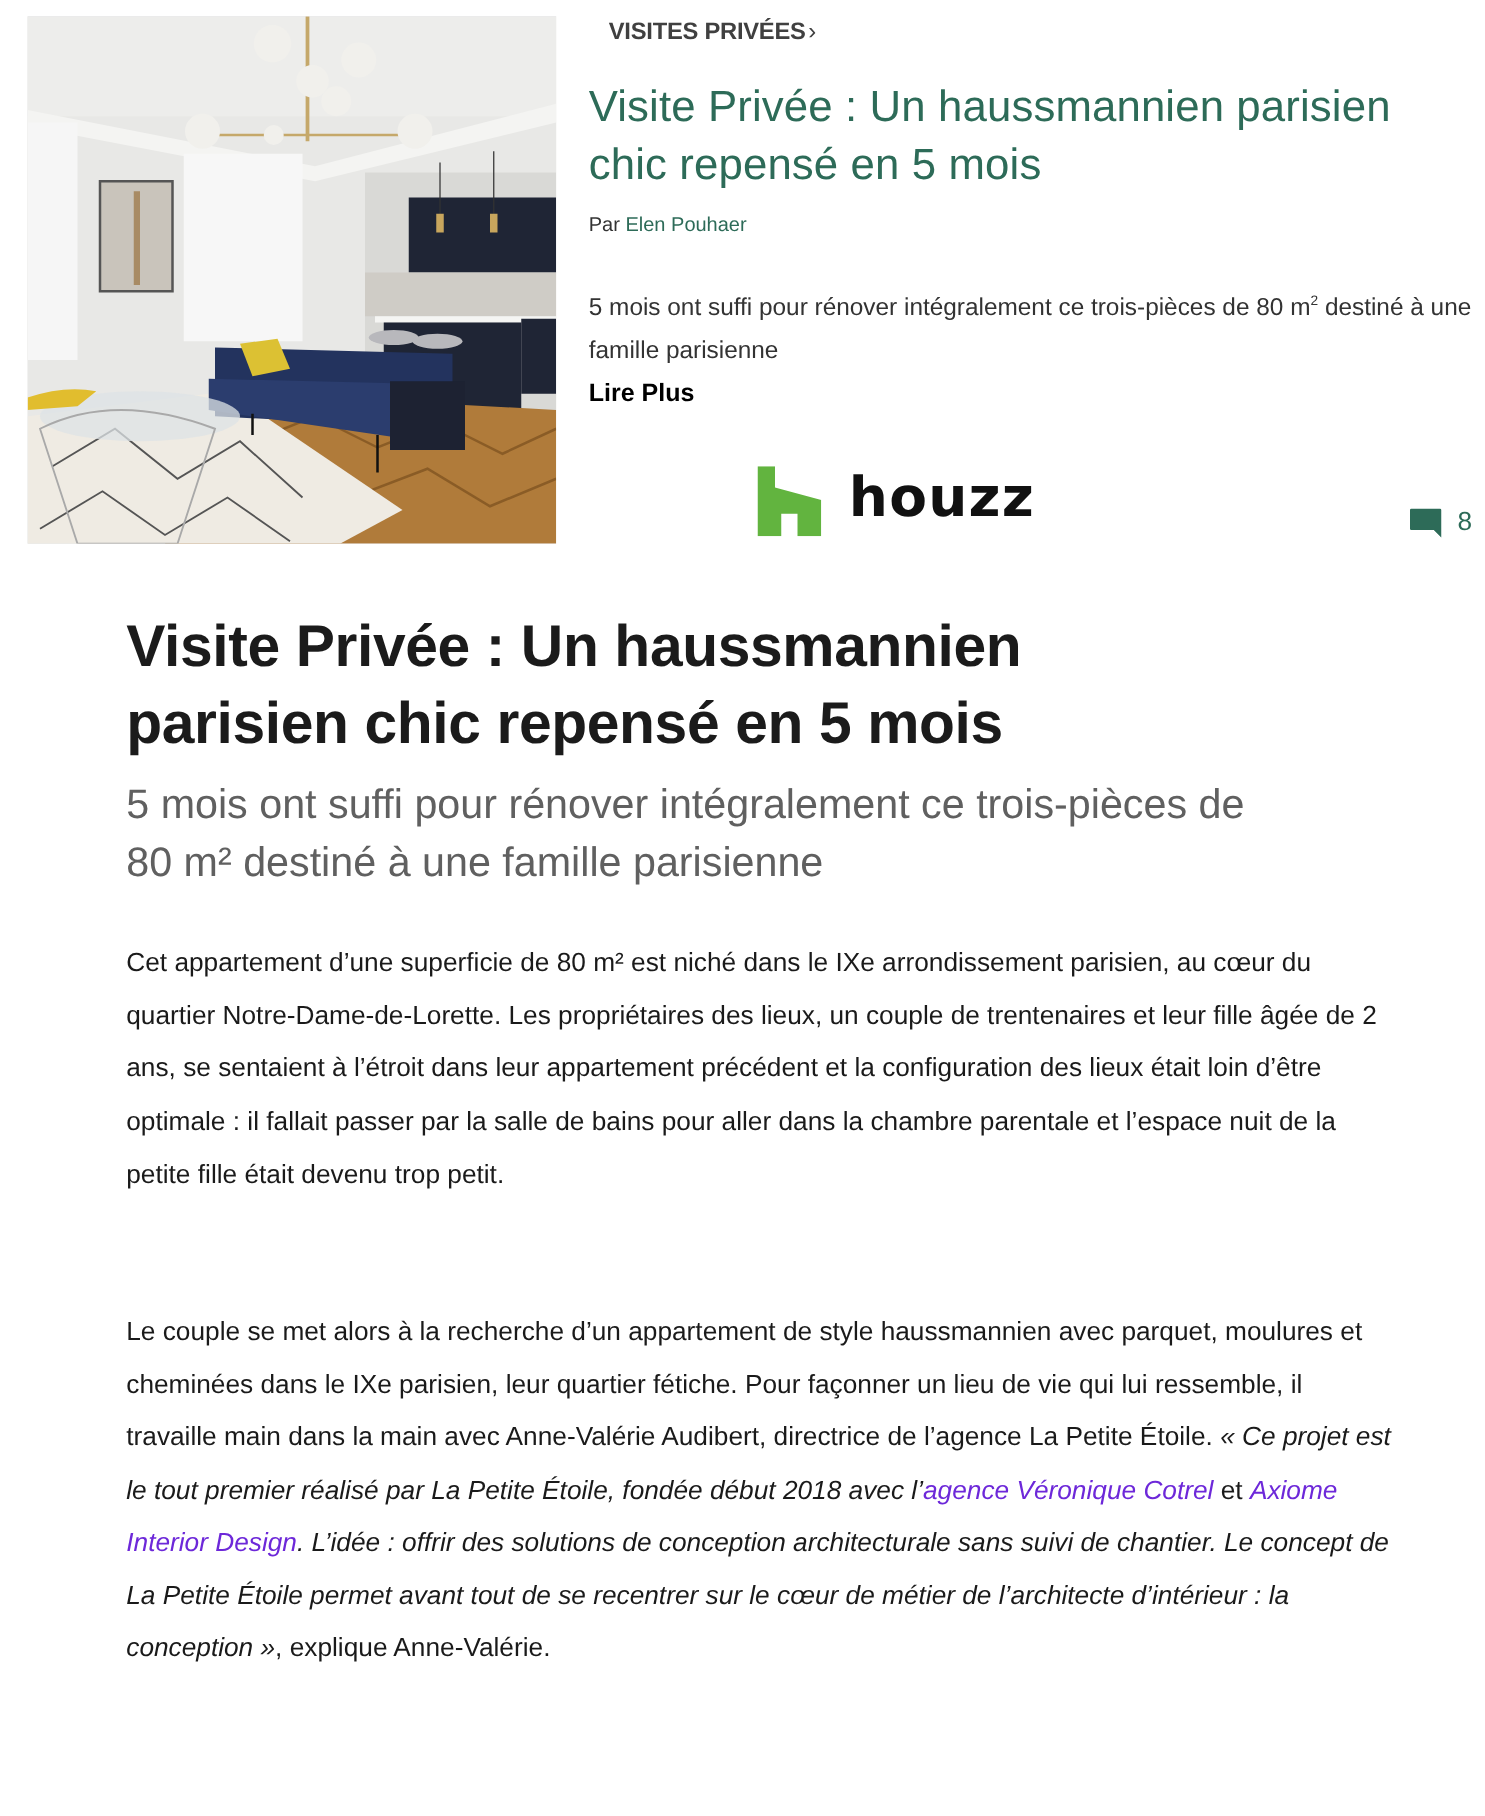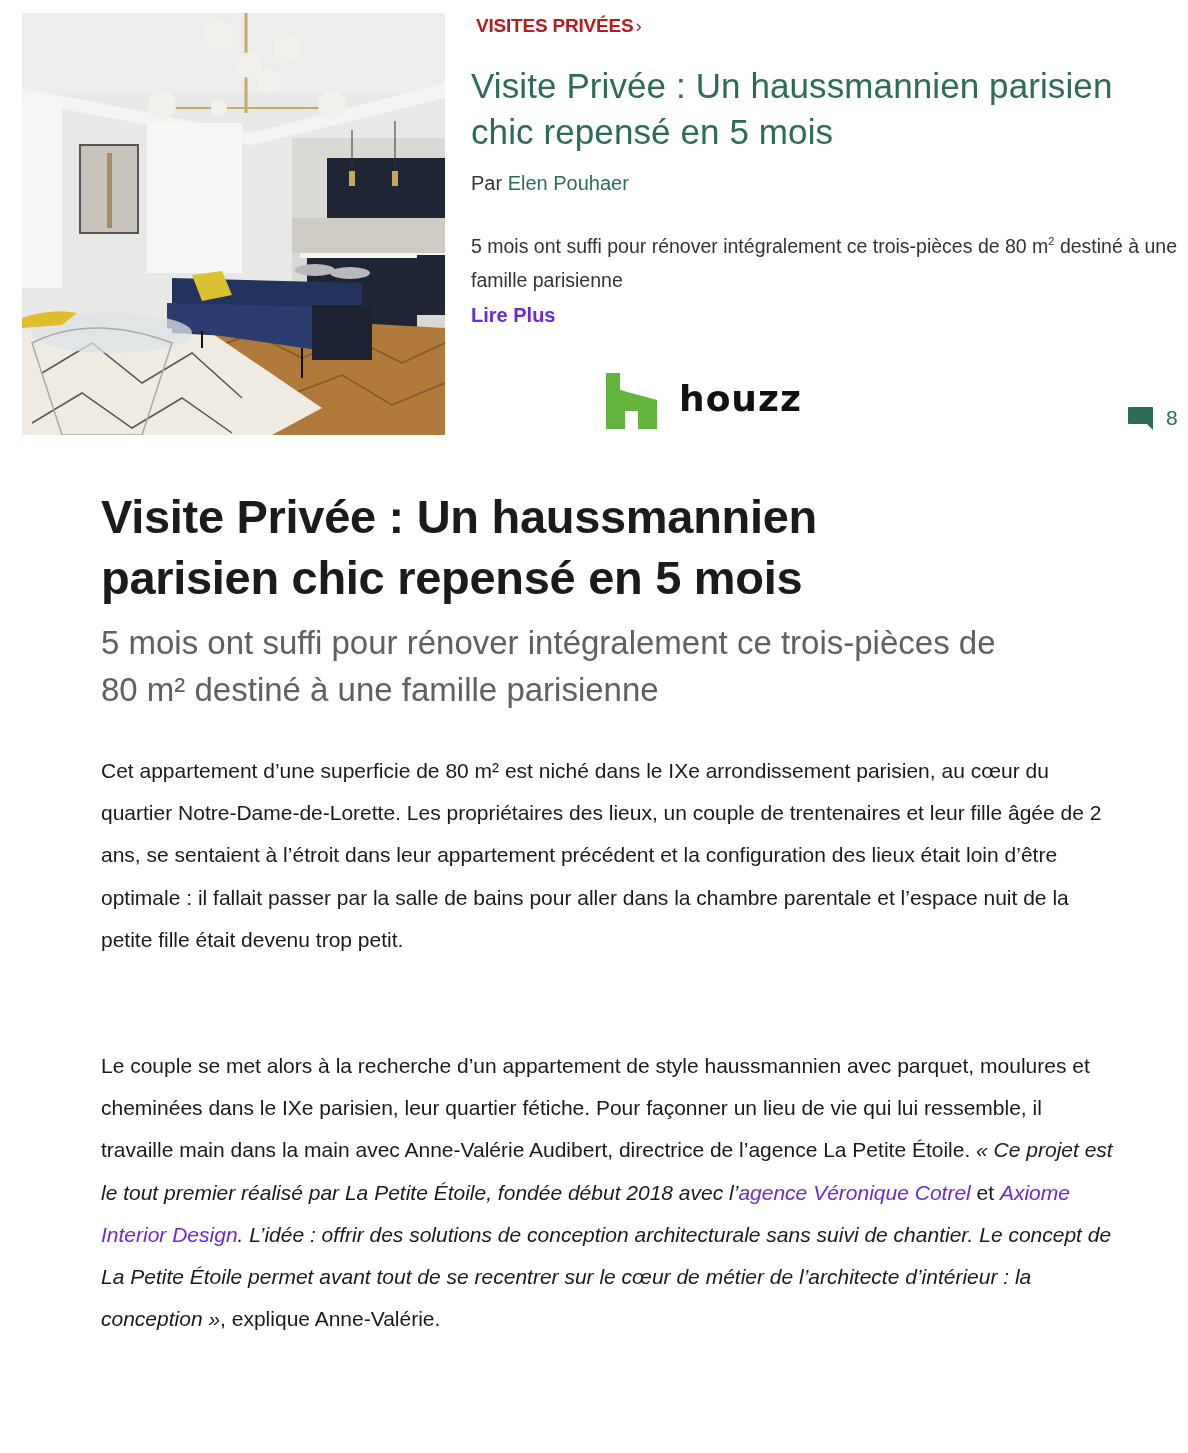--- a/index.html
+++ b/index.html
@@ -10,48 +10,48 @@
     }
     
     .card-image {
       position: absolute; left: 22px; top: 13px; width: 423px; height: 422px;
       overflow: hidden; background: #e9e9e7;
     }
     .card-image svg { display: block; width: 100%; height: 100%; }
 
     .card-body { position: absolute; left: 471px; top: 0; width: 710px; }
     .category {
-      position: absolute; top: 15px; left: 5px;
-      font-size: 19px; font-weight: 700; color: #b91c1c; letter-spacing: -0.2px;
+      position: absolute; top: 15px; left: 16px;
+      font-size: 19px; font-weight: 700; color: #404040; letter-spacing: -0.2px;
       text-decoration: none; white-space: nowrap; cursor: pointer;
     }
     .category .chev { font-weight: 400; margin-left: 2px; }
     .card-title {
       position: absolute; top: 63px; left: 0; width: 700px;
       font-size: 35px; line-height: 46px; color: #2d6b58; font-weight: 400;
       margin: 0; letter-spacing: 0.1px; cursor: pointer;
     }
-    .byline { position: absolute; top: 172px; left: 0; font-size: 20px; color: #333; white-space: nowrap; text-align: center; }
+    .byline { position: absolute; top: 172px; left: 0; font-size: 16px; color: #333; white-space: nowrap; text-align: center; }
     .byline .author { color: #2d6b58; cursor: pointer; }
     .card-summary {
       position: absolute; top: 229px; left: 0; width: 710px;
       font-size: 19.5px; line-height: 34px; color: #333; margin: 0;
     }
     .card-summary sup { font-size: 11px; vertical-align: 8px; line-height: 0; }
     .read-more {
       position: absolute; top: 304px; left: 0; font-size: 20px; font-weight: 700;
-      color: #6d28d9; cursor: pointer; white-space: nowrap;
+      color: #000000; cursor: pointer; white-space: nowrap;
     }
 
     
     .logo { position: absolute; left: 606px; top: 370px; height: 60px; width: 260px; }
     .logo-mark { position: absolute; left: 0; top: 3px; width: 51px; height: 56px; }
     .logo-word {
       position: absolute; left: 73px; top: -9px;
-      font-family: "DejaVu Sans", sans-serif; font-weight: 700; font-size: 36px;
+      font-family: "DejaVu Sans", sans-serif; font-weight: 700; font-size: 44px;
       color: #111111; letter-spacing: 1px; line-height: 76px;
     }
     .comments {
       position: absolute; left: 1127px; top: 404px; display: flex; align-items: center;
       cursor: pointer;
     }
     .comment-icon { width: 27px; height: 27px; display: block; }
     .comment-count { margin-left: 12px; font-size: 21px; color: #2d6b58; }
 
     

